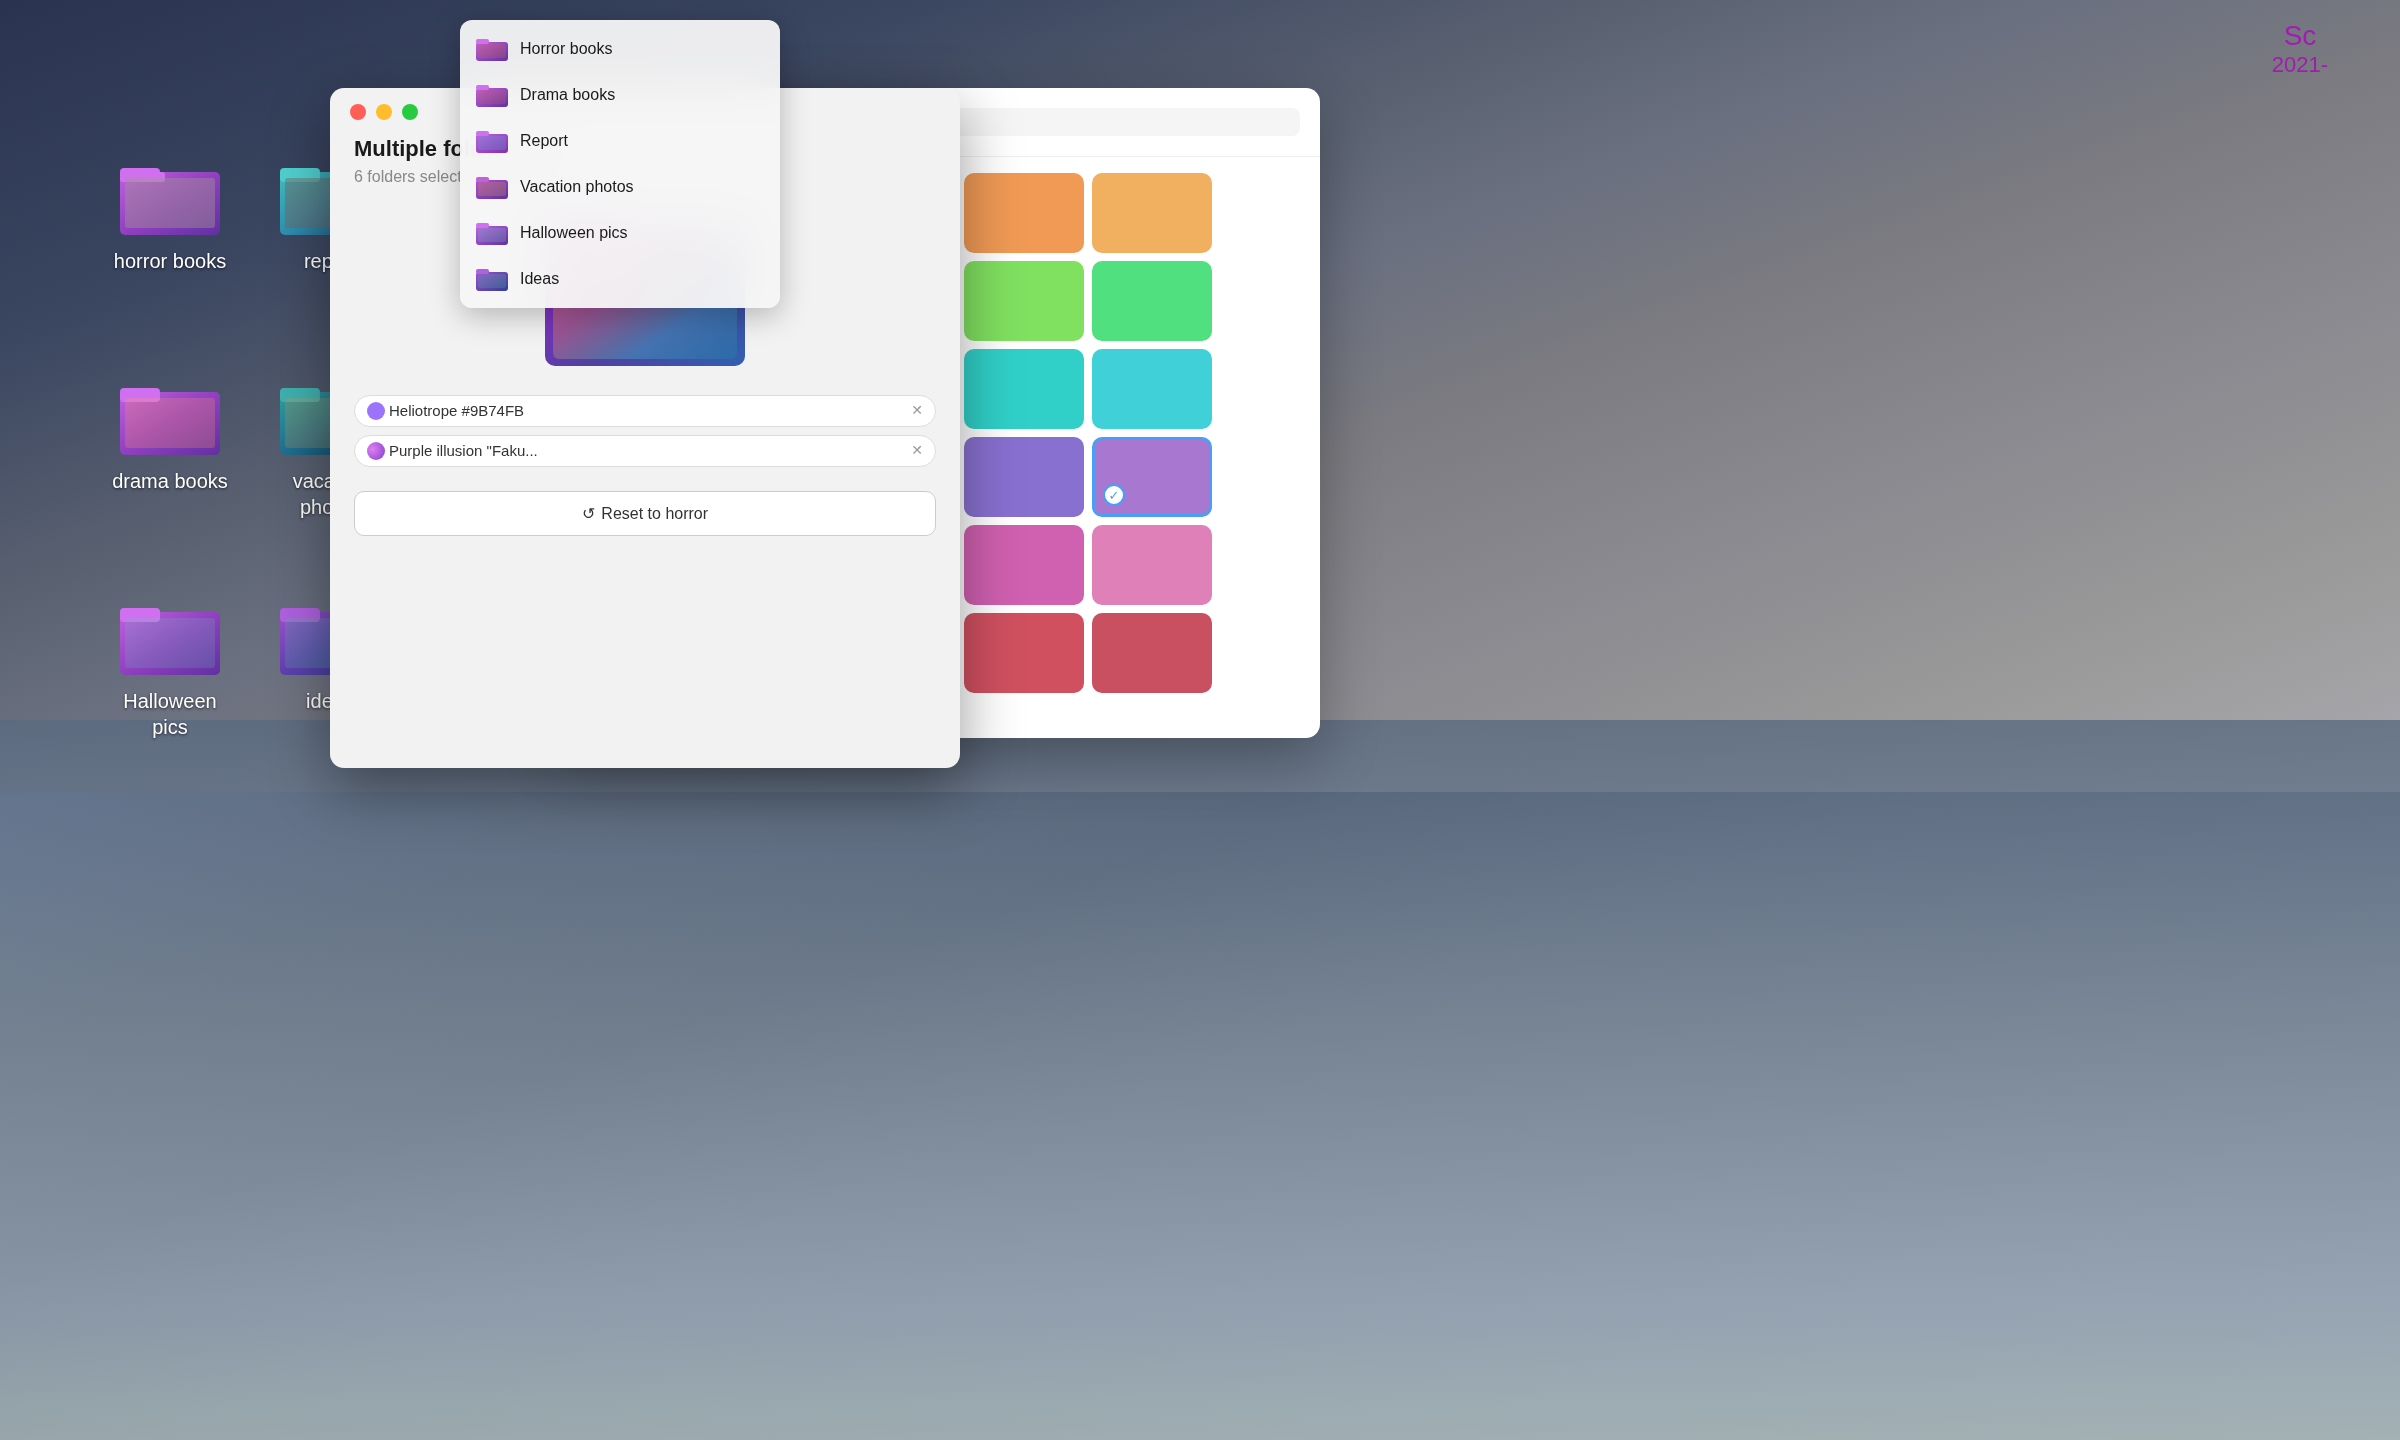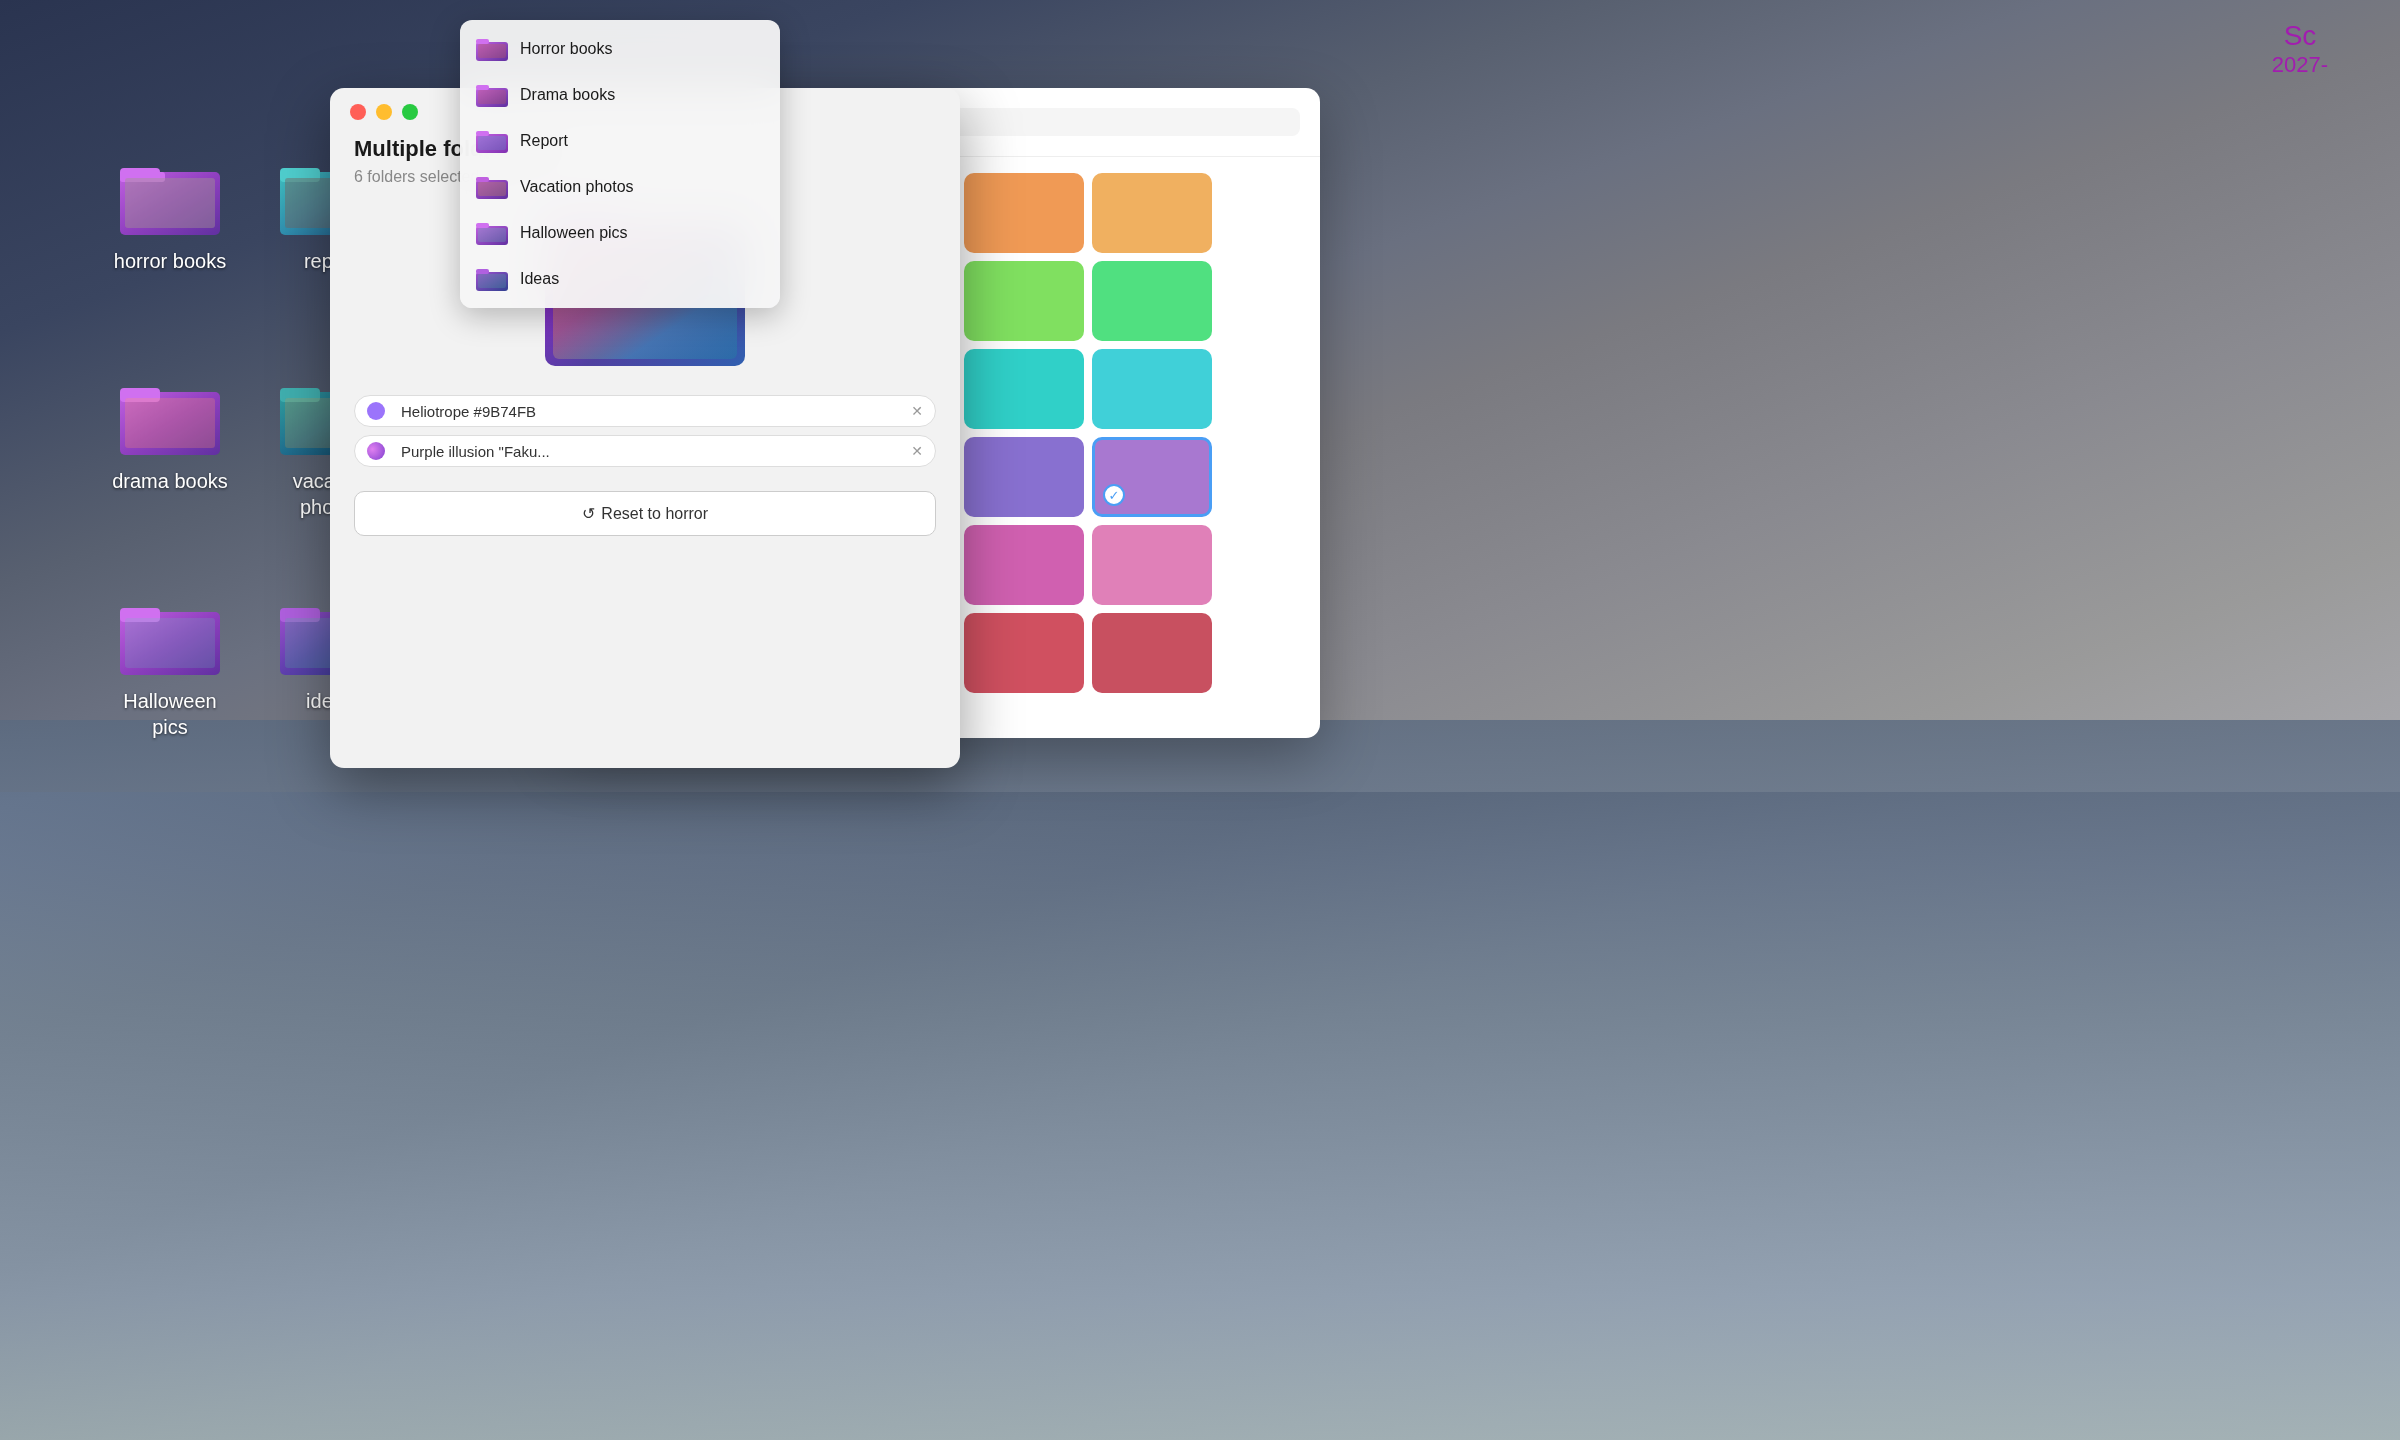--- a/index.html
+++ b/index.html
@@ -212,22 +212,22 @@
     
     .color-tags {
       display: flex;
       flex-direction: column;
       gap: 8px;
       margin-bottom: 24px;
     }
 
     .color-tag {
       display: flex;
-      align-items: center;
-      gap: 16px;
+      align-items: flex-start;
+      gap: 4px;
       background: white;
       border: 1px solid #ddd;
       border-radius: 20px;
       padding: 6px 12px;
       font-size: 15px;
       color: #333;
       cursor: pointer;
     }
 
     .color-tag-dot {
@@ -401,21 +401,21 @@
       height: 100%;
     }
   </style>
 </head>
 <body>
 
 <div class="desktop-bg"></div>
 
 <div class="top-right-info">
   <div class="sc-text">Sc</div>
-  <div class="date-text">2027-</div>
+  <div class="date-text">2021-</div>
 </div>
 
 <div class="desktop-icons">
 
   <div class="desktop-icon">
     <div class="folder-icon">
       <svg viewBox="0 0 100 80" xmlns="http://www.w3.org/2000/svg">
         <defs>
           <linearGradient id="purp1" x1="0%" y1="0%" x2="100%" y2="100%">
             <stop offset="0%" style="stop-color:#c060e0"></stop>

